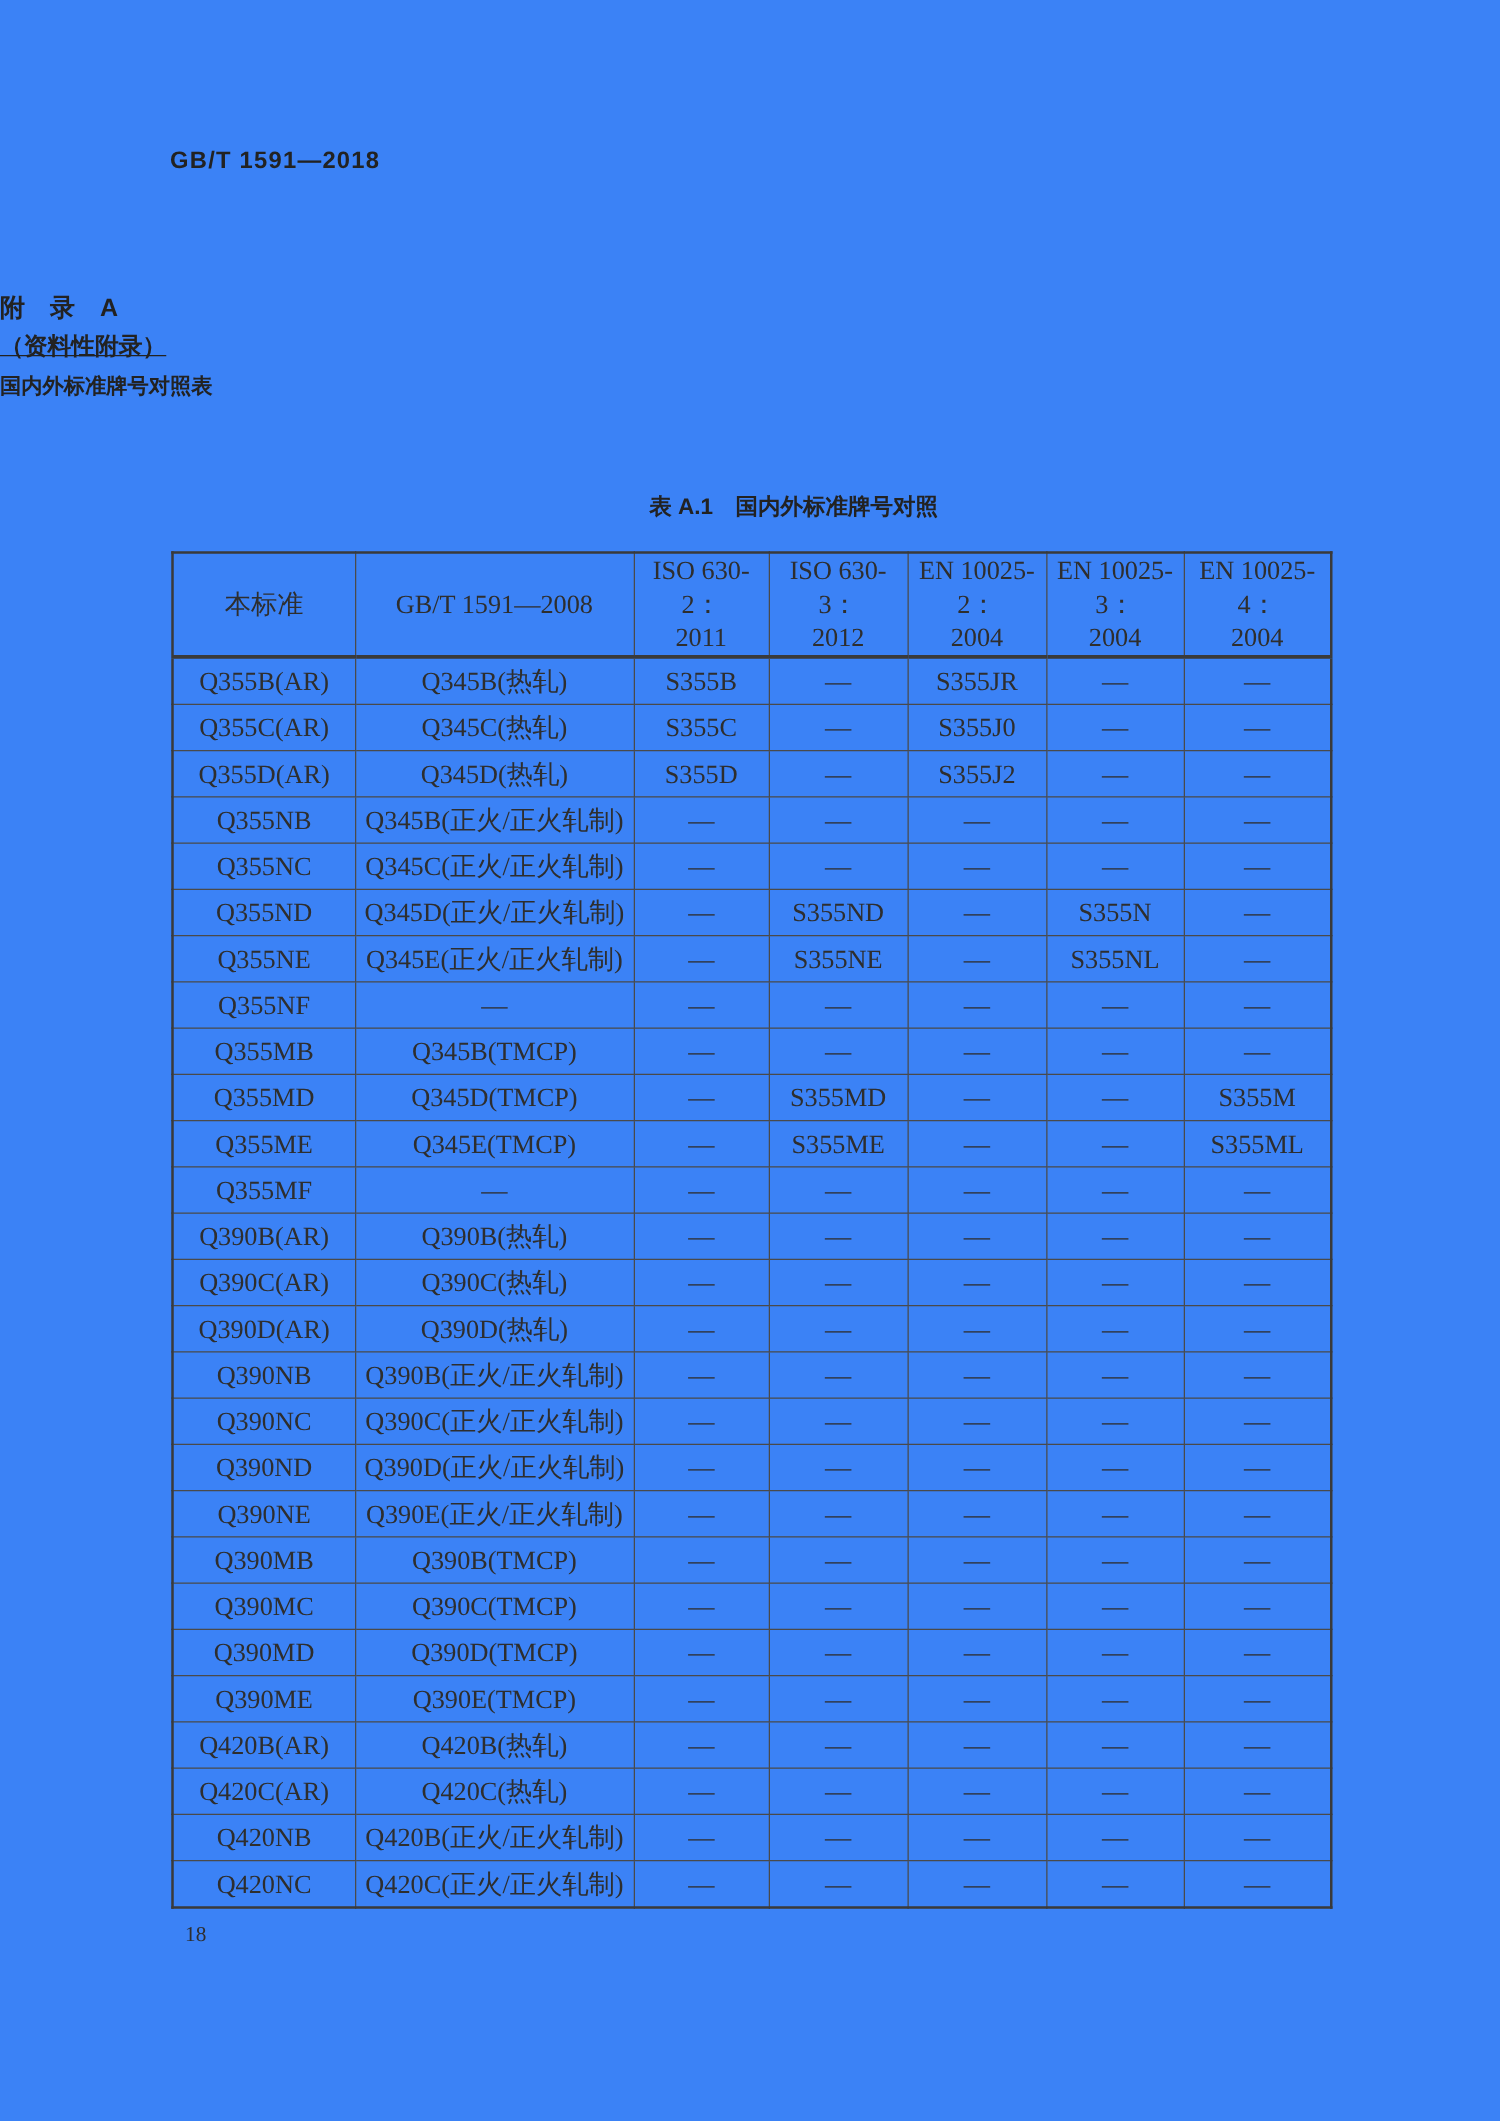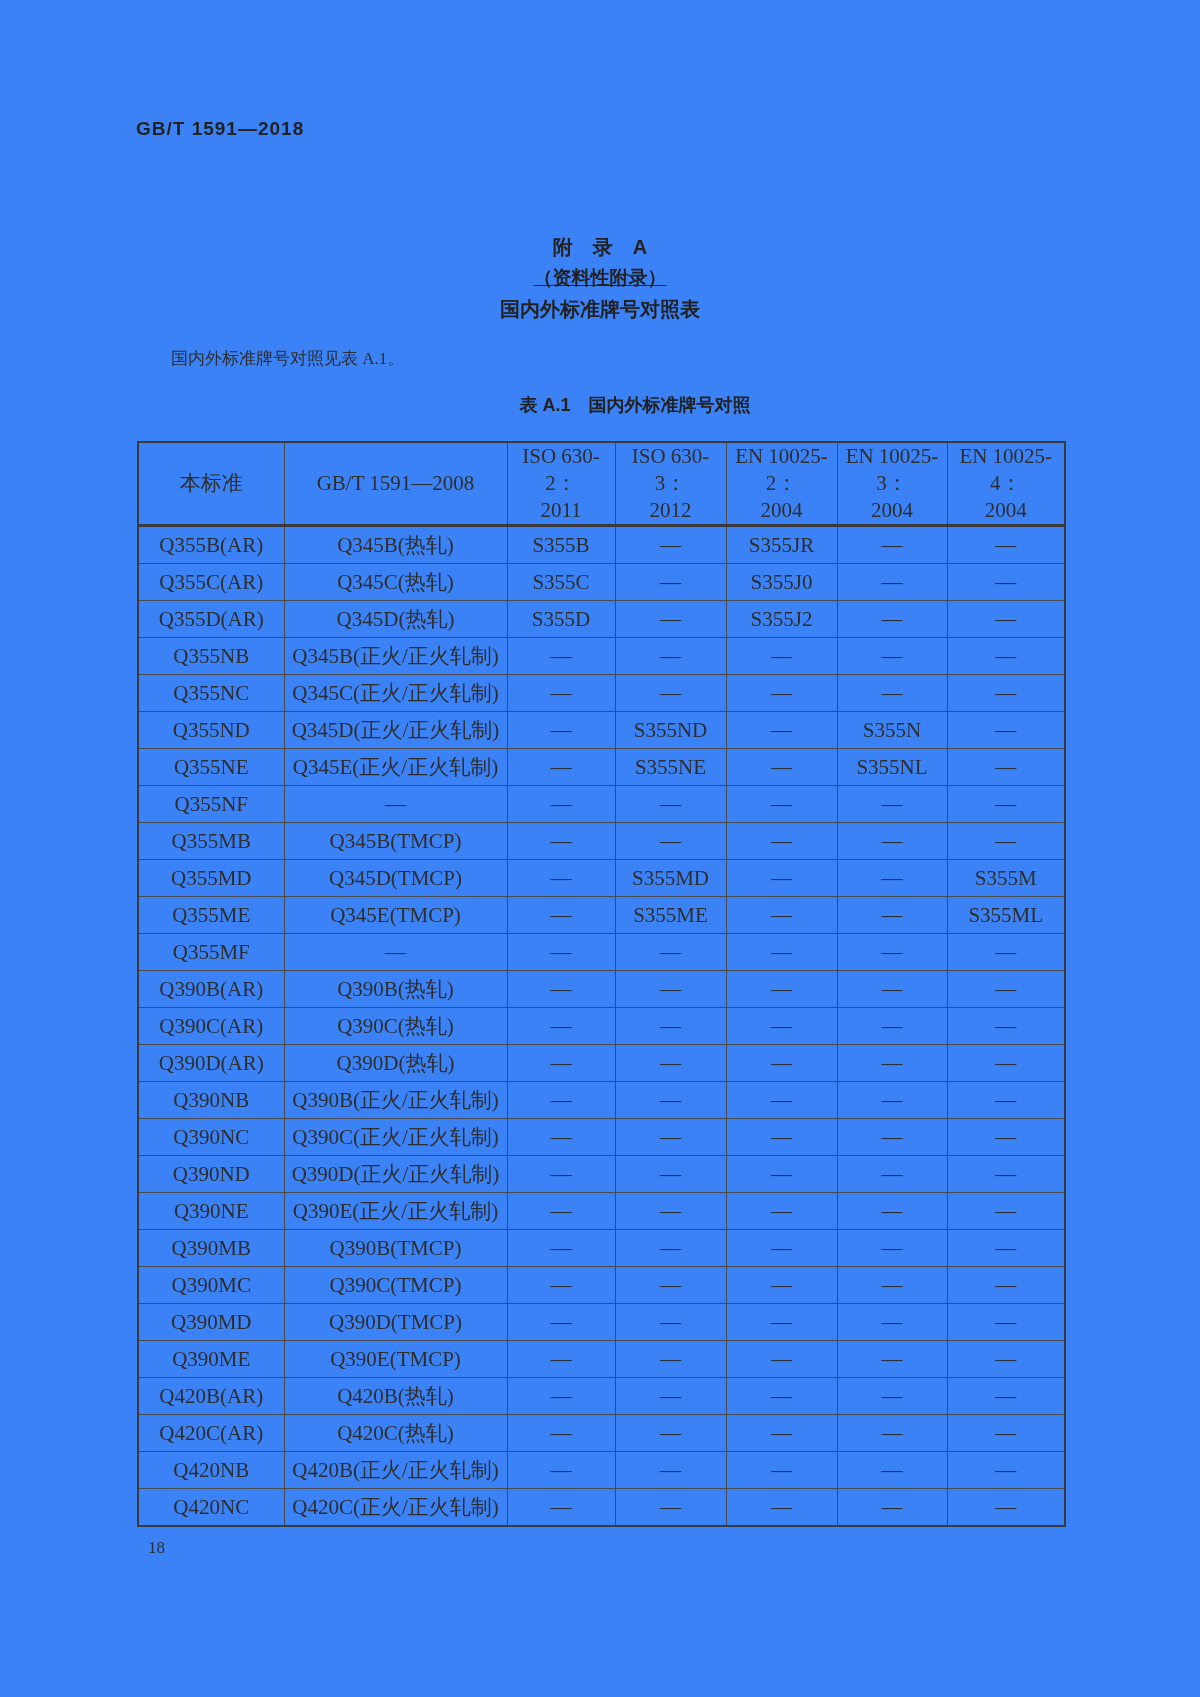--- a/index.html
+++ b/index.html
@@ -21,28 +21,27 @@
     font-weight: 700;
     font-size: 19px;
     letter-spacing: 1px;
     color: #222;
   }
   .appendix-block {
     position: absolute;
     top: 232px;
     left: 0;
     width: 1200px;
-    text-align: center;
     font-family: "Liberation Sans", "DejaVu Sans", sans-serif;
     font-weight: 700;
     color: #222;
   }
   .appendix-title   { font-size: 20px; line-height: 30px; white-space: pre-wrap; }
   .appendix-subtitle{ font-size: 19px; line-height: 31px; text-decoration: underline; }
-  .appendix-heading { font-size: 20px; line-height: 32px; }
+  .appendix-heading { font-size: 17px; line-height: 32px; }
   .intro-paragraph {
     position: absolute;
     top: 347px;
     left: 137px;
     width: 927px;
     font-size: 17px;
     text-indent: 2em;
     color: #2e2e2e;
   }
   .table-caption {
@@ -103,21 +102,20 @@
 <div class="page">
 
   <div class="doc-number">GB/T 1591—2018</div>
 
   <div class="appendix-block">
     <div class="appendix-title">附　录　A</div>
     <div class="appendix-subtitle">（资料性附录）</div>
     <div class="appendix-heading">国内外标准牌号对照表</div>
   </div>
 
-  <div class="intro-paragraph">国内外标准牌号对照见表 A.1。</div>
 
   <div class="table-caption">表 A.1　国内外标准牌号对照</div>
 
   <table class="cmp">
     <colgroup>
       <col class="c1">
         <col class="c2">
         <col class="c3">
         <col class="c4">
       <col class="c5">

